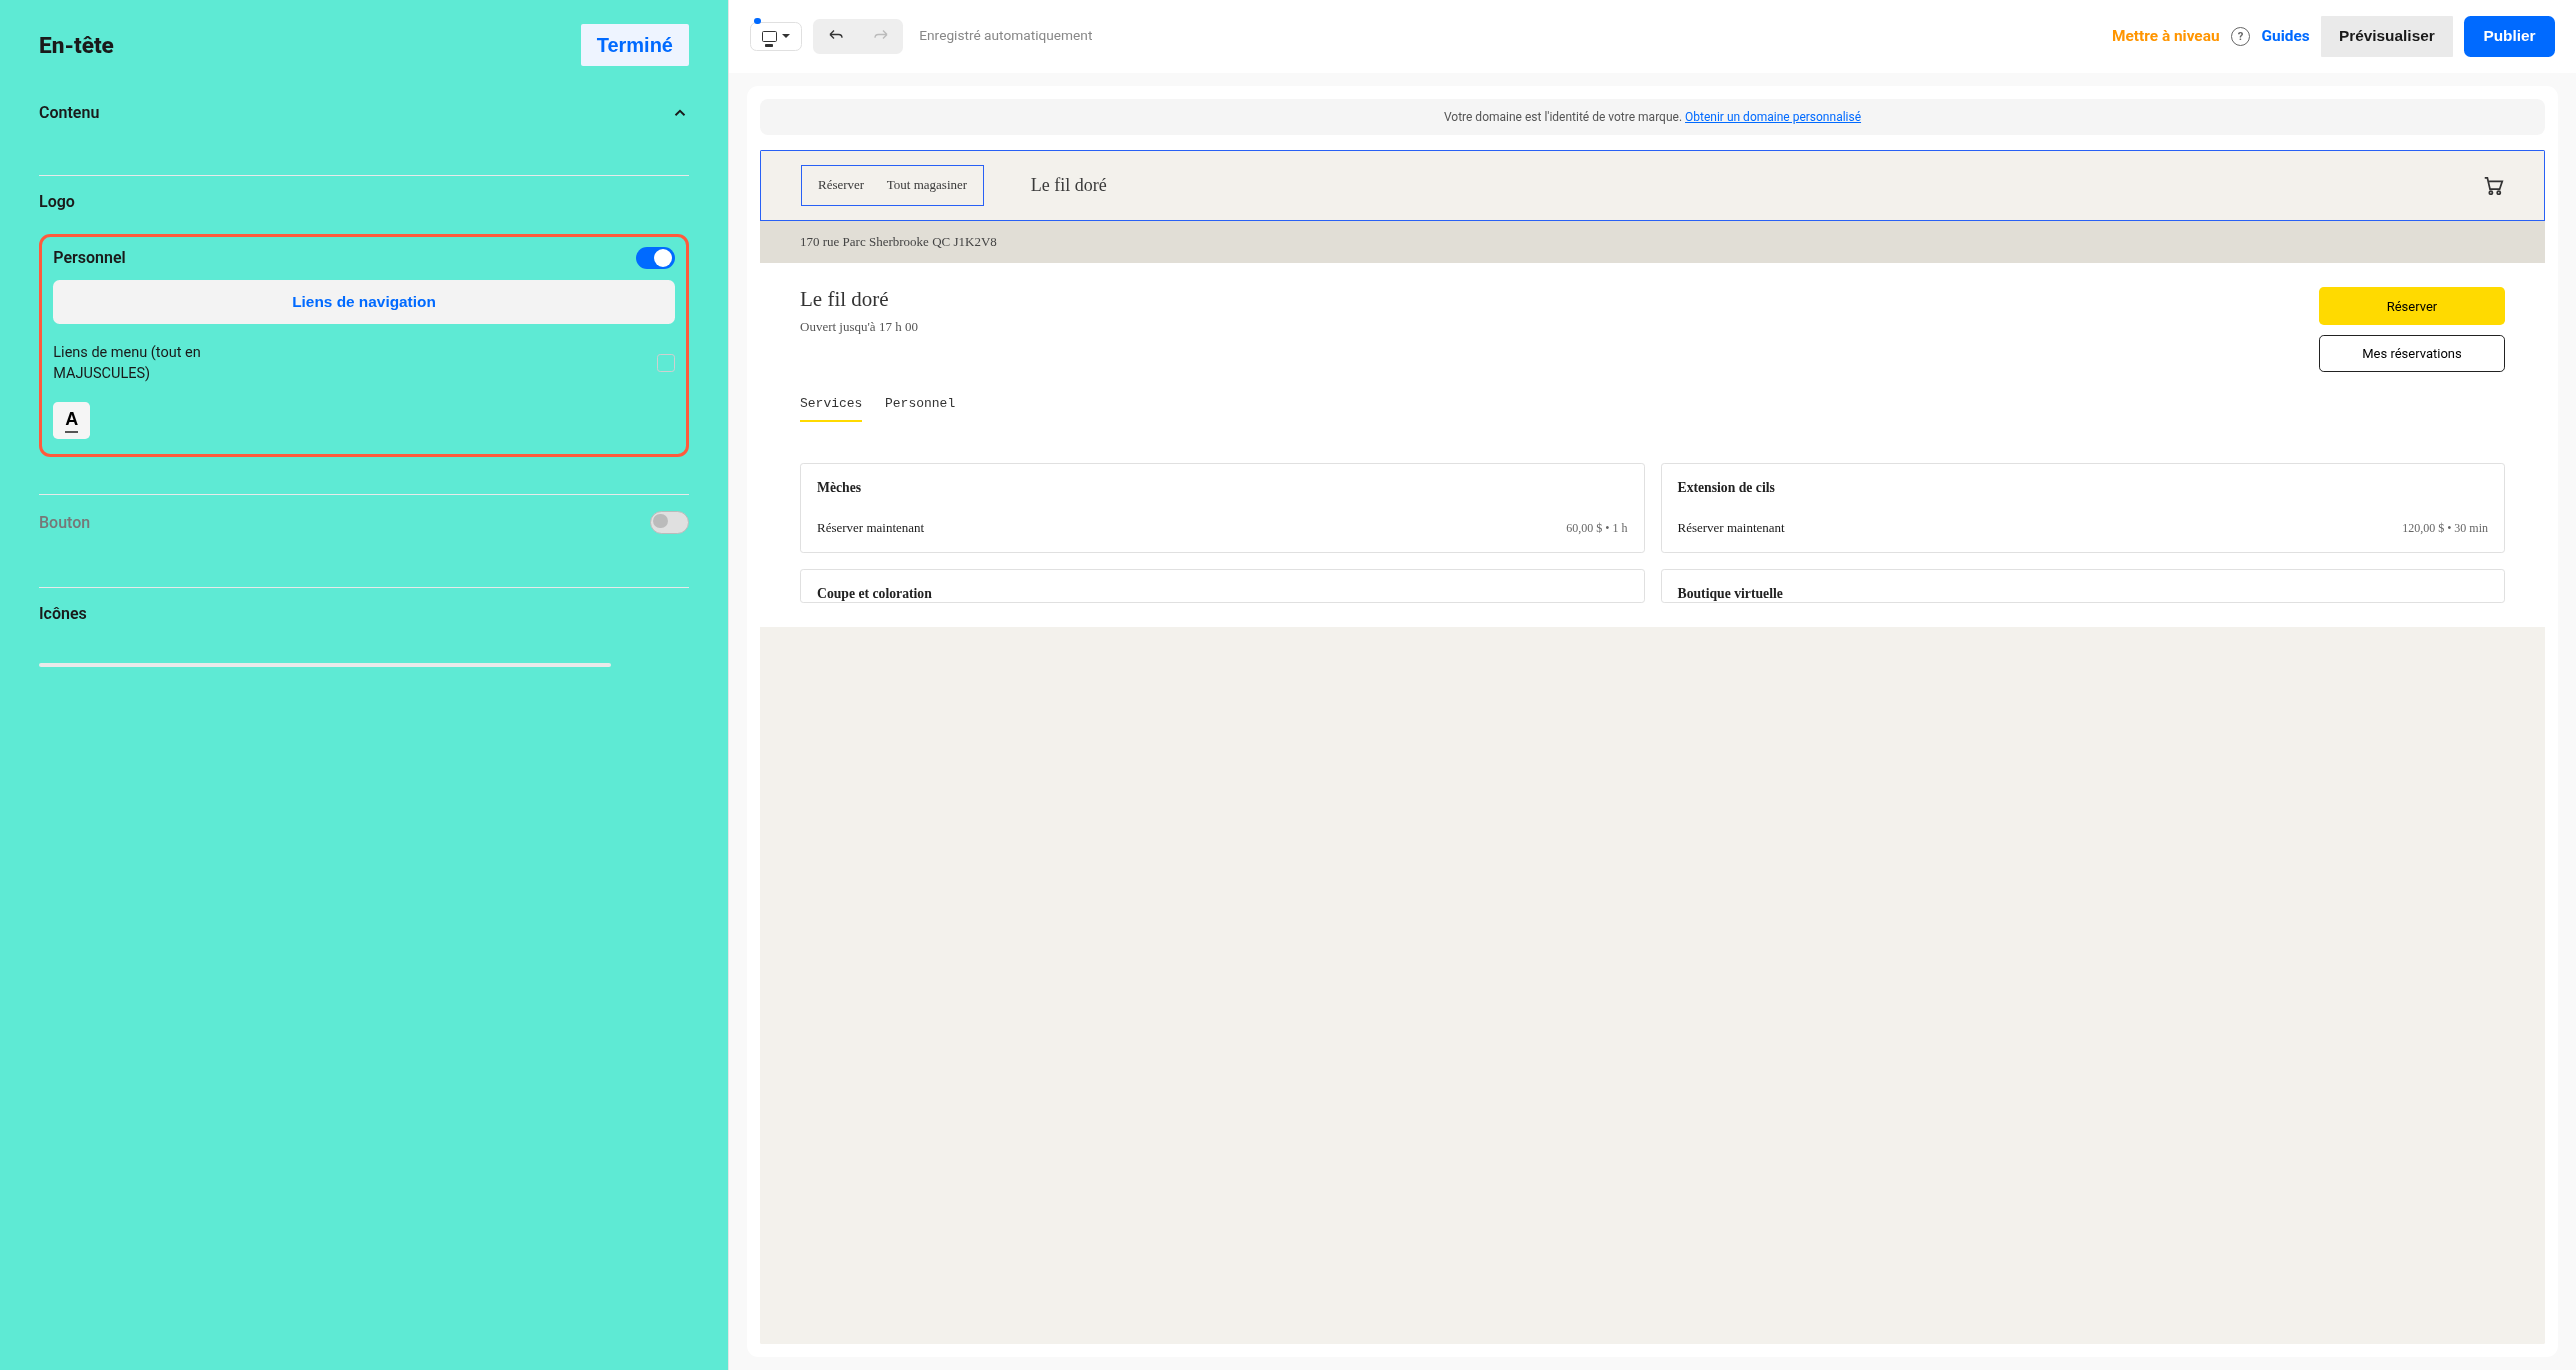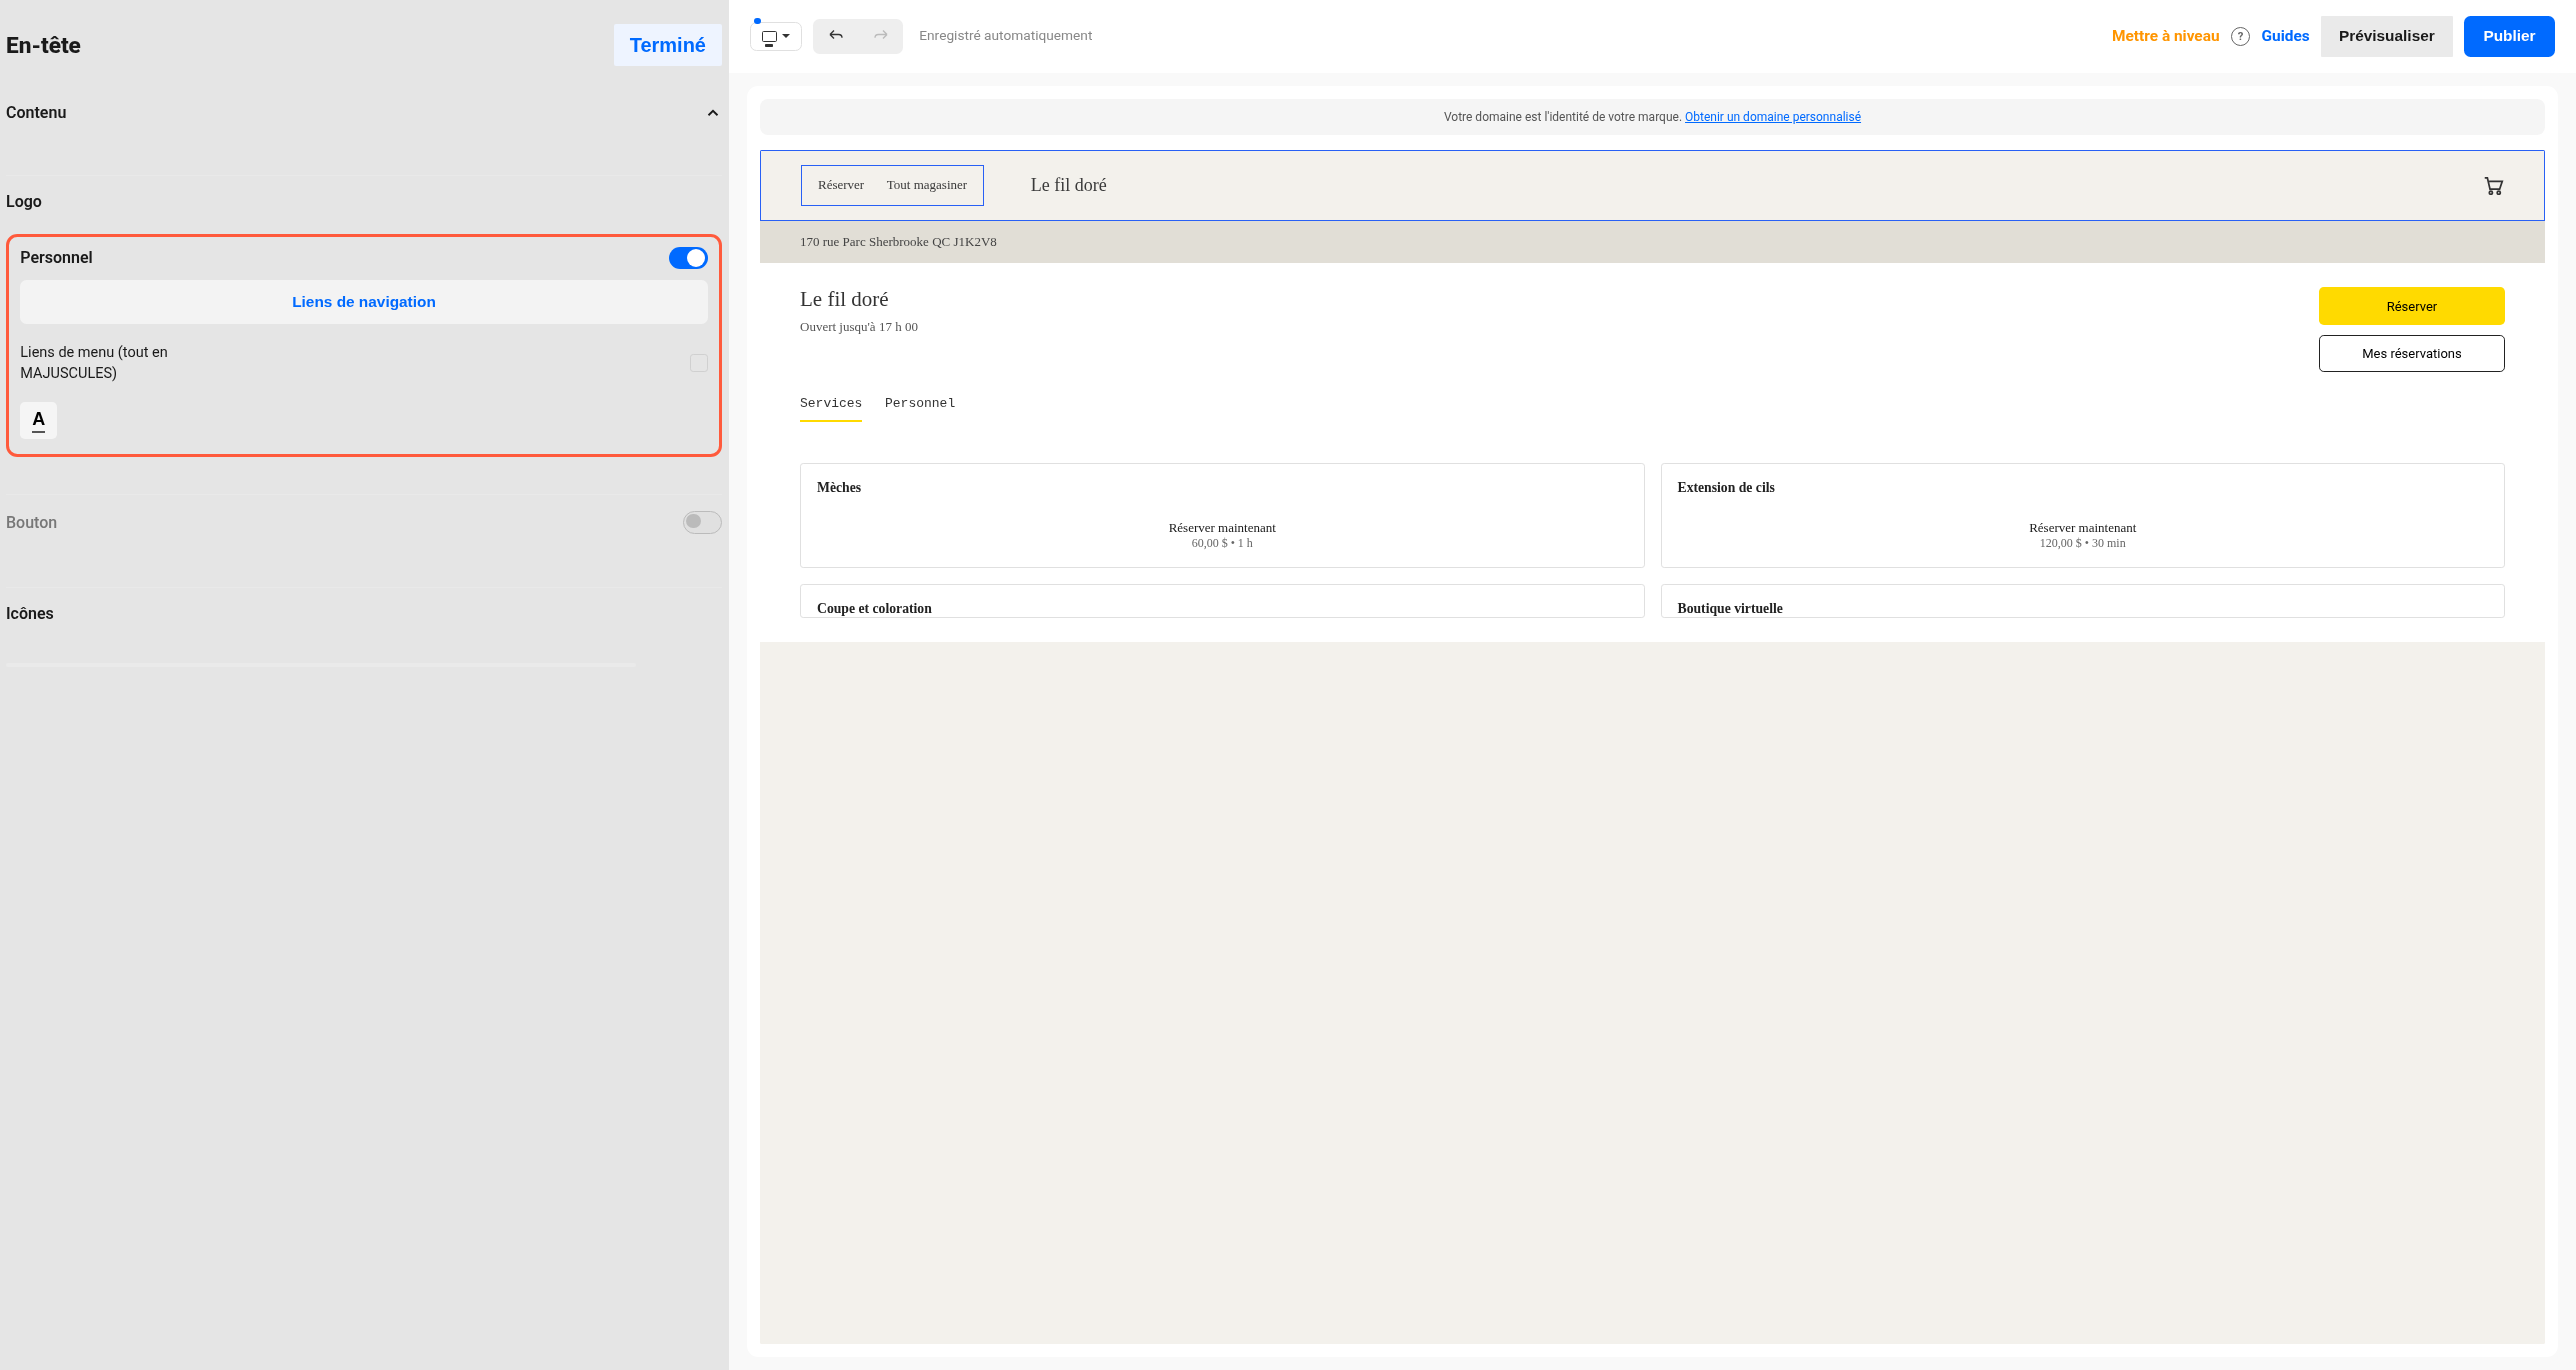--- a/index.html
+++ b/index.html
@@ -15,23 +15,23 @@
     }
     .app {
       display: flex;
       height: 100vh;
       position: relative;
     }
     
     .sidebar {
       width: 28.3%;
       border-right: 1.6px solid #e5e5e5;
-      padding: 24px 6px;
+      padding: 24px 39px;
       overflow-y: auto;
-      background: #e5e5e5;
+      background: #5eead4;
     }
     .sidebar-header {
       display: flex;
       justify-content: space-between;
       align-items: center;
       margin-bottom: 31px;
     }
     .sidebar-title {
       font-size: 22.6px;
       font-weight: 800;
@@ -466,21 +466,20 @@
     .sp-card-title {
       font-size: 13.7px;
       font-weight: 600;
       margin-bottom: 24px;
       color: #222;
     }
     .sp-card-row {
       display: flex;
       justify-content: space-between;
       align-items: center;
-      flex-direction: column;
     }
     .sp-book {
       font-size: 13px;
       cursor: pointer;
     }
     .sp-meta {
       font-size: 12px;
       color: #666;
     }
     .sp-card-partial {

